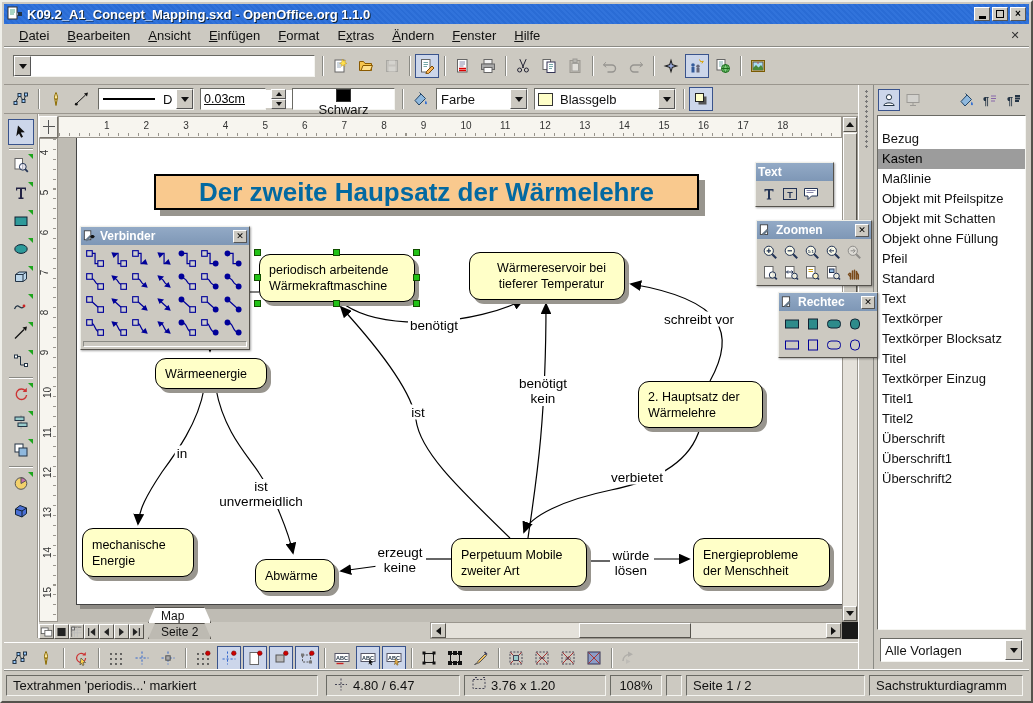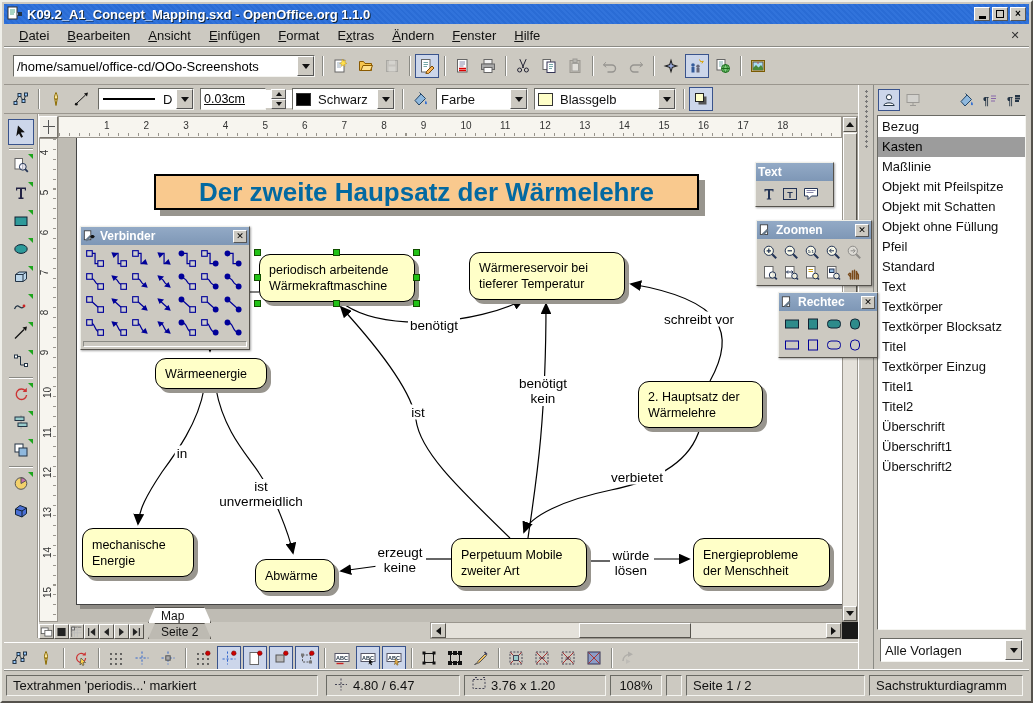--- a/index.html
+++ b/index.html
@@ -75,21 +75,21 @@
   .tabrow .tbtn{width:15px;height:15px;margin:0;border:1px solid;border-color:#fff #55524c #55524c #fff;background:#ccc9c1;}
   .tab{height:16px;padding:1px 12px 0 12px;font-size:12px;border:1px solid #55524c;border-bottom:none;background:#bdbab2;clip-path:polygon(7px 0,calc(100% - 7px) 0,100% 100%,0 100%);margin-right:-6px;}
   .tab.active{background:#fff;z-index:2;}
   
   .splitter{position:absolute;left:856px;top:83px;width:16px;bottom:31px;background:#ccc9c1;border-left:1px solid #fff;border-right:1px solid #8a8a84;}
   .splitter:before{content:"";position:absolute;left:5px;top:4px;width:5px;height:60px;background-image:radial-gradient(#777 1px,transparent 1.2px);background-size:5px 5px;}
   .stylist{position:absolute;left:872px;top:83px;right:2px;bottom:31px;background:#ccc9c1;padding:2px 3px;}
   .stylist-icons{display:flex;align-items:center;height:26px;}
   .stylist-icons .tbtn{width:22px;height:22px;}
   .stylist-icons .gap{flex:1;}
-  .stylelist{position:absolute;left:3px;right:3px;top:30px;bottom:40px;background:#fff;border:1px solid;border-color:#6a6a64 #f4f4f0 #f4f4f0 #6a6a64;overflow:hidden;padding-top:1px;}
+  .stylelist{position:absolute;left:3px;right:3px;top:30px;bottom:40px;background:#fff;border:1px solid;border-color:#6a6a64 #f4f4f0 #f4f4f0 #6a6a64;overflow:hidden;padding-top:13px;}
   .sitem{font-size:13px;padding:2px 4px;height:20px;white-space:nowrap;}
   .sitem.sel{background:#9c9c9c;color:#000;}
   .filtercombo{position:absolute;left:3px;right:3px;bottom:8px;height:24px;}
   
   .optbar{position:absolute;left:2px;top:640px;width:854px;height:31px;display:flex;align-items:center;padding:0 3px;border-top:1px solid #fff;}
   
   .statusbar{position:absolute;left:2px;bottom:2px;right:2px;height:29px;display:flex;align-items:center;padding:3px 2px;border-top:1px solid #8a8a84;box-shadow:0 -1px 0 #fff;}
   .sfield{height:21px;border:1px solid;border-color:#6a6a64 #f4f4f0 #f4f4f0 #6a6a64;display:flex;align-items:center;padding:0 6px;font-size:13px;white-space:nowrap;overflow:hidden;margin-right:4px;background:#ccc9c1;}
   .sfield svg{margin-right:4px;flex:none;}
   
@@ -138,21 +138,20 @@
         <span class="mitem">E<u>x</u>tras</span>
         <span class="mitem"><u>Ä</u>ndern</span>
         <span class="mitem"><u>F</u>enster</span>
         <span class="mitem"><u>H</u>ilfe</span>
       </div>
     <button class="menu-close">✕</button>
   </div>
 
   <div class="funcbar">
     <div class="combo" style="width:302px;">
-      <input readonly="" value="/home/samuel/office-cd/OOo-Screenshots" style="">
       <button class="dbtn">
           <i class="arr-dn"></i>
         </button>
     </div>
     <span class="sep"></span>
     <div class="iconrow">
         <button class="tbtn">
           <svg viewBox="0 0 16 16" width="16" height="16">
             <rect x="3" y="2" width="9" height="12" fill="#fff" stroke="#666"></rect>
             <path d="M5 5h5M5 7h5M5 9h4" stroke="#9ab"></path>
@@ -303,21 +302,21 @@
       <input style="font-size: 12.5px;" readonly="" value="0.03cm">
     </div>
     <span class="spin">
       <button>
           <i class="arr-up"></i>
         </button>
       <button>
           <i class="arr-dn"></i>
         </button>
     </span>
-    <div class="combo" style="width:103px;margin-left:6px;">
+    <div class="combo" style="width:103px;margin-left:6px;flex-direction:column;">
       <span class="swatch" id="lineswatch" style="background: rgb(0, 0, 0);"></span>
       <span class="val">Schwarz</span>
       <button class="dbtn">
           <i class="arr-dn"></i>
         </button>
     </div>
     <span class="sep"></span>
     <button class="tbtn">
         <span>
           <svg viewBox="0 0 16 16" width="16" height="16">
@@ -516,21 +515,21 @@
         <div>Wärmekraftmaschine</div>
       </div>
       <span class="handle" style="left: 196px; top: 111px;"></span>
       <span class="handle" style="left: 196px; top: 136px;"></span>
       <span class="handle" style="left: 196px; top: 162px;"></span>
       <span class="handle" style="left: 275px; top: 111px;"></span>
       <span class="handle" style="left: 275px; top: 162px;"></span>
       <span class="handle" style="left: 355px; top: 111px;"></span>
       <span class="handle" style="left: 355px; top: 136px;"></span>
       <span class="handle" style="left: 355px; top: 162px;"></span>
-      <div class="cnode" style="left: 411px; top: 114px; width: 156px; height: 48px;">
+      <div class="cnode" style="left: 411px; top: 114px; width: 156px; height: 48px; align-items: center;">
         <div>Wärmereservoir bei</div>
         <div>tieferer Temperatur</div>
       </div>
       <div class="cnode" style="left: 97px; top: 220px; width: 112px; height: 31px;">
         <div>Wärmeenergie</div>
       </div>
       <div class="cnode" style="left: 580px; top: 243px; width: 125px; height: 47px;">
         <div>2. Hauptsatz der</div>
         <div>Wärmelehre</div>
       </div>

